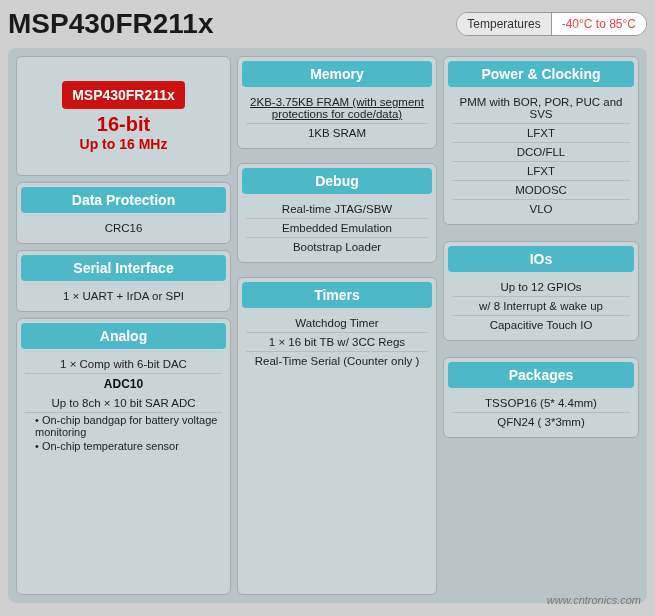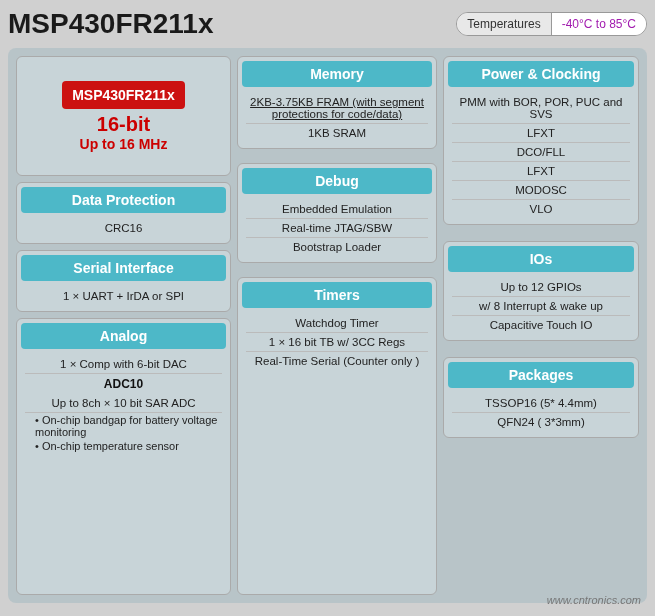--- a/index.html
+++ b/index.html
@@ -41,21 +41,21 @@
       background: #e8e8e8;
       padding: 4px 10px;
       font-size: 12px;
       color: #333;
       border-right: 1px solid #999;
     }
     .temp-value {
       background: #fff;
       padding: 4px 10px;
       font-size: 12px;
-      color: #a21caf;
+      color: #ef4444;
     }
     
     .content {
       background: #b8c4c8;
       border-radius: 8px;
       padding: 8px;
       display: flex;
       gap: 6px;
       height: 555px;
     }
@@ -256,22 +256,22 @@
         <div class="section-header">Memory</div>
         <div class="section-body">
           <div class="section-item underline">2KB-3.75KB FRAM (with segment protections for code/data)</div>
           <div class="section-item">1KB SRAM</div>
         </div>
       </div>
 
       <div class="section-card debug-card">
         <div class="section-header">Debug</div>
         <div class="section-body">
+          <div class="section-item">Real-time JTAG/SBW</div>
           <div class="section-item">Embedded Emulation</div>
-          <div class="section-item">Real-time JTAG/SBW</div>
           <div class="section-item">Bootstrap Loader</div>
         </div>
       </div>
 
       <div class="section-card" style="flex:1;">
         <div class="section-header">Timers</div>
         <div class="section-body">
           <div class="section-item">Watchdog Timer</div>
           <div class="section-item">1 × 16 bit TB w/ 3CC Regs</div>
           <div class="section-item">Real-Time Serial (Counter only )</div>

